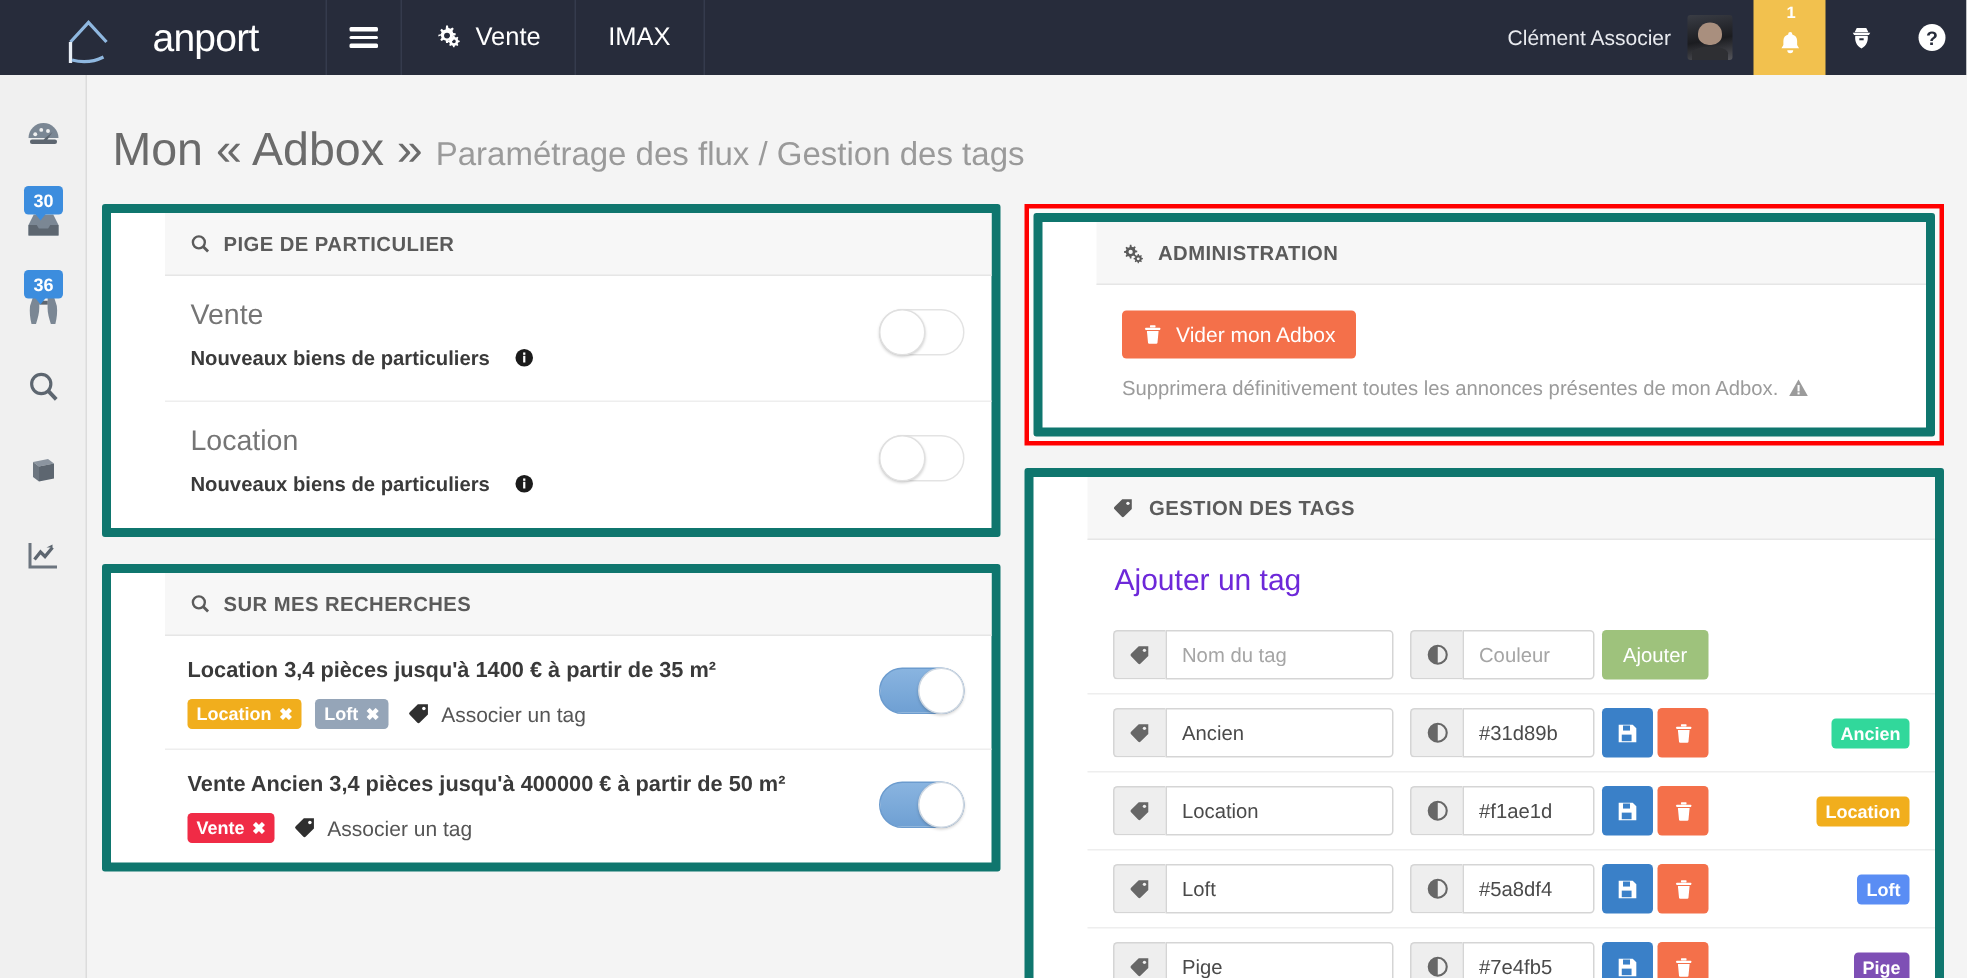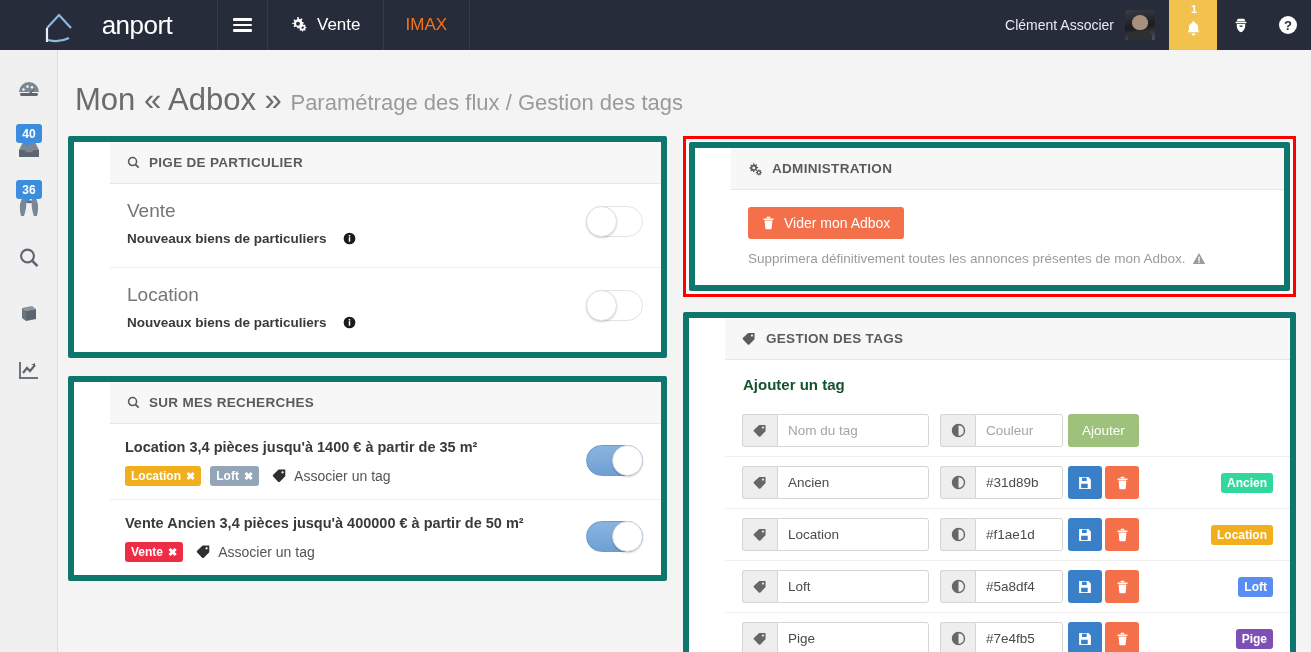--- a/index.html
+++ b/index.html
@@ -39,21 +39,21 @@
     border-right: 1px solid #353b4d; cursor: pointer;
   }
   .burger-lines { width: 19px; }
   .burger-lines div { height: 2.5px; background: #fff; margin: 3px 0; border-radius: 1px; }
 
   .nav-item {
     display: flex; align-items: center; gap: 9px;
     padding: 0 22px; font-size: 17px; color: #ffffff;
     border-right: 1px solid #353b4d; cursor: pointer;
   }
-  .nav-item.muted { color: #f97316; }
+  .nav-item.muted { color: #ffffff; }
   .nav-spacer { flex: 1; }
 
   .nav-user {
     display: flex; align-items: center; gap: 11px;
     padding: 0 14px 0 18px; color: #e8eaef; font-size: 14px; cursor: pointer;
   }
   .avatar {
     width: 30px; height: 30px; border-radius: 2px;
     background: linear-gradient(170deg,#3a3d45 0%,#1b1c20 55%,#55565c 100%);
     position: relative; overflow: hidden; flex: none;
@@ -204,21 +204,21 @@
     border: none; border-radius: 3px;
     font-size: 14px; font-family: inherit; cursor: pointer;
   }
   .admin-note {
     margin-top: 12px; font-size: 13.5px; color: #9b9b9b;
     display: flex; align-items: center; gap: 6px;
   }
 
   
   .tags-body { padding: 16px 0 0 0; }
-  .tags-h { font-size: 15px; color: #14532d; padding: 0 0 12px 18px; font-weight: bold; }
+  .tags-h { font-size: 20px; color: #6d28d9; padding: 0 0 12px 18px; font-weight: normal; }
   .tag-line {
     display: flex; align-items: center;
     padding: 9px 14px 9px 17px;
     border-bottom: 1px solid #eeeeee;
     gap: 0;
   }
   .tag-line:last-child { border-bottom: none; }
   .ig { display: flex; align-items: stretch; }
   .ig-addon {
     width: 35px; height: 33px;
@@ -346,21 +346,21 @@
           <circle cx="7.5" cy="10.5" r="1.3" fill="#f0f0f0"></circle>
           <circle cx="11.5" cy="7.6" r="1.3" fill="#f0f0f0"></circle>
           <circle cx="16" cy="8.3" r="1.3" fill="#f0f0f0"></circle>
           <path d="M13 14 L19 9 L15 15 z" fill="#5d6670"></path>
           <rect x="4" y="14" width="18" height="3" rx="1.4" fill="#5d6670"></rect>
         </svg>
       </span>
     </div>
 
     <div class="side-item">
-      <span class="side-badge">40</span>
+      <span class="side-badge">30</span>
       <span class="ico" style="margin-top:8px">
         <svg width="26" height="22" viewBox="0 0 26 22">
           <path d="M3 11 L6.5 4 h13 L23 11 v7 H3 z" fill="#7b8794"></path>
           <path d="M3 11 h5.5 l1.4 2.3 h6.2 L17.5 11 H23 v7 H3 z" fill="#5d6670"></path>
         </svg>
       </span>
     </div>
 
     <div class="side-item">
       <span class="side-badge">36</span>

